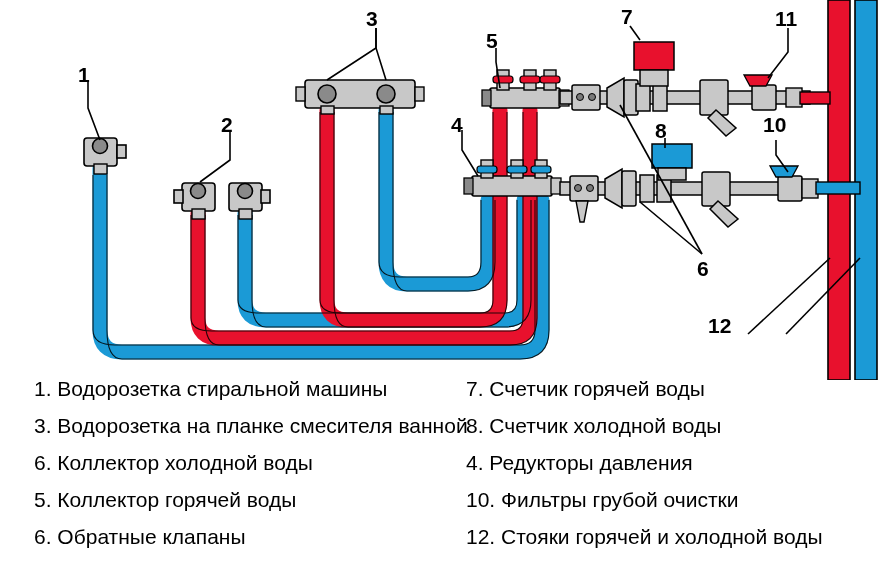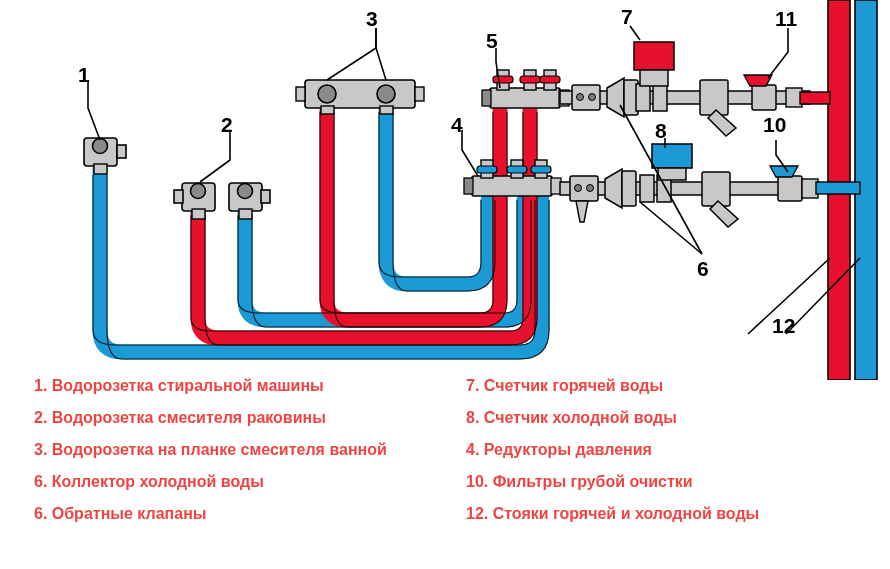--- a/index.html
+++ b/index.html
@@ -41,23 +41,23 @@
     height: 191px;
   }
   .legend-col {
     position: absolute;
     top: 0;
   }
   #legend-col-left { left: 34px; width: 420px; }
   #legend-col-right { left: 466px; width: 420px; }
   .legend-item {
     font-family: "Liberation Sans", sans-serif;
-    font-size: 16px;
-    font-weight: bold;
-    color: #ef4444;
+    font-size: 21px;
+    font-weight: normal;
+    color: #000000;
     line-height: 1;
     margin-bottom: 16px;
     white-space: nowrap;
   }
 </style>
 </head>
 <body>
 
 <div id="page">
 
@@ -225,28 +225,28 @@
   <div class="callout-num" style="left:78px;  top:64px;">1</div>
   <div class="callout-num" style="left:221px; top:114px;">2</div>
   <div class="callout-num" style="left:366px; top:8px;">3</div>
   <div class="callout-num" style="left:451px; top:114px;">4</div>
   <div class="callout-num" style="left:486px; top:30px;">5</div>
   <div class="callout-num" style="left:697px; top:258px;">6</div>
   <div class="callout-num" style="left:621px; top:6px;">7</div>
   <div class="callout-num" style="left:655px; top:120px;">8</div>
   <div class="callout-num" style="left:763px; top:114px;">10</div>
   <div class="callout-num" style="left:775px; top:8px;">11</div>
-  <div class="callout-num" style="left:772px; top:315px;">12</div>
+  <div class="callout-num" style="left:708px; top:315px;">12</div>
 
   <div id="legend">
     <div class="legend-col" id="legend-col-left">
       <div class="legend-item">1. Водорозетка стиральной машины</div>
-      <div class="legend-item">2. Водорозетка смесителя раковины</div>
       <div class="legend-item">3. Водорозетка на планке смесителя ванной</div>
       <div class="legend-item">6. Коллектор холодной воды</div>
+      <div class="legend-item">5. Коллектор горячей воды</div>
       <div class="legend-item">6. Обратные клапаны</div>
     </div>
     <div class="legend-col" id="legend-col-right">
       <div class="legend-item">7. Счетчик горячей воды</div>
       <div class="legend-item">8. Счетчик холодной воды</div>
       <div class="legend-item">4. Редукторы давления</div>
       <div class="legend-item">10. Фильтры грубой очистки</div>
       <div class="legend-item">12. Стояки горячей и холодной воды</div>
     </div>
   </div>

